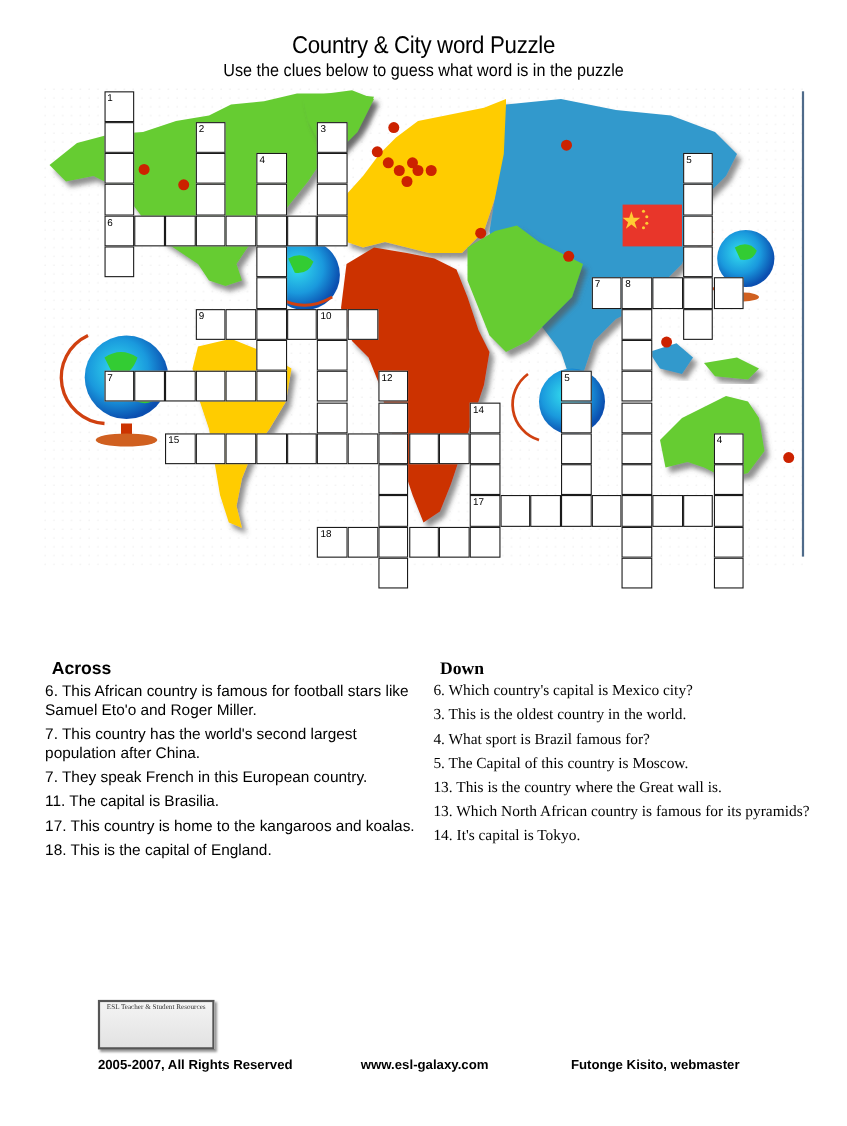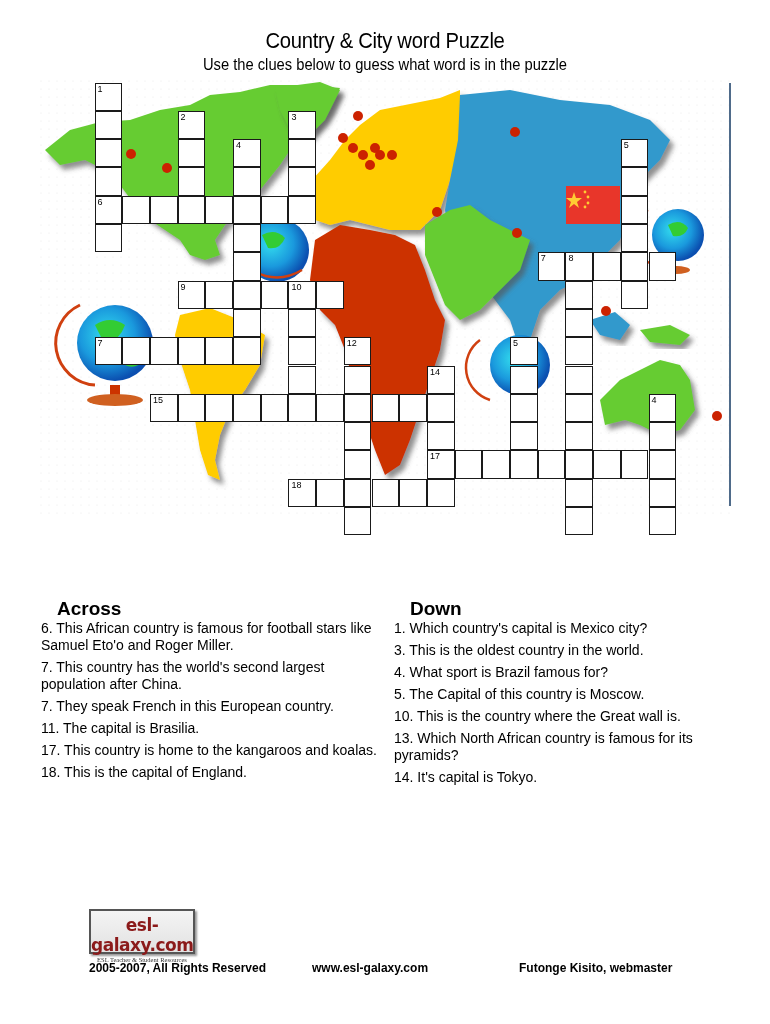--- a/index.html
+++ b/index.html
@@ -6,24 +6,24 @@
   body { width:770px; height:1024px; position:relative; overflow:hidden; font-family:"Liberation Sans", sans-serif; color:#000; }
   .title { position:absolute; left:0; width:770px; top:28px; text-align:center; font-size:22px; letter-spacing:-0.3px; transform:scaleX(0.92); }
   .subtitle { position:absolute; left:0; width:770px; top:56px; text-align:center; font-size:16px; transform:scaleX(0.92); }
   .mapwrap { position:absolute; left:40px; top:80px; width:690px; height:440px; }
   .map { position:absolute; left:0; top:0; }
   .rule { position:absolute; left:729px; top:83px; width:2px; height:423px; background:#4f6b8a; }
   .grid { position:absolute; left:0; top:0; width:770px; height:560px; }
   .cell { position:absolute; width:27.7px; height:28.3px; box-sizing:border-box; background:#fff; border:1.5px solid #1a1a1a; }
   .cell .num { position:absolute; left:2px; top:0px; font-size:9px; line-height:10px; font-family:"Liberation Sans", sans-serif; }
   .clues { position:absolute; top:600px; font-size:14px; line-height:17px; }
-  .clues h2 { margin:0 0 3px 16px; font-size:19px; font-weight:bold; }
+  .clues h2 { margin:0 0 3px 6px; font-size:16px; font-weight:bold; }
   .clue { margin:0 0 5px 0; }
   .across { left:41px; width:345px; }
-  .down { left:394px; width:345px; }
+  .down { left:394px; width:345px;font-family:Liberation Serif, serif; }
   .logo { position:absolute; left:89px; top:909px; width:106px; height:45px; border:2px solid #555; box-sizing:border-box; background:linear-gradient(#f4f4f4,#e2e2e2); box-shadow:2px 2px 2px #999; text-align:center; }
   .logo-main { font-size:17px; color:#8b1a1a; font-weight:bold; margin-top:4px; letter-spacing:-0.5px; font-family:"DejaVu Sans", sans-serif; }
   .logo-sub { font-size:6.5px; color:#333; font-family:"Liberation Serif", serif; margin-top:1px; }
   .footer { position:absolute; top:961px; font-size:12px; font-weight:bold; }
 </style>
 </head>
 <body>
 
 <div class="title">Country &amp; City word Puzzle</div>
 <div class="subtitle">Use the clues below to  guess what word is in the puzzle</div>
@@ -263,29 +263,28 @@
   <p class="clue">6. This African country is famous for football stars like Samuel Eto'o and Roger Miller.</p>
   <p class="clue">7. This country has the world's second largest population after China.</p>
   <p class="clue">7. They speak French in this European country.</p>
   <p class="clue">11. The capital is Brasilia.</p>
   <p class="clue">17. This country is home to the kangaroos and koalas.</p>
   <p class="clue">18. This is the capital of England.</p>
 </div>
 
 <div class="clues down">
   <h2>Down</h2>
-  <p class="clue">1. Which country's capital is Mexico city?</p>
+  <p class="clue">6. Which country's capital is Mexico city?</p>
   <p class="clue">3. This is the oldest country in the world.</p>
   <p class="clue">4. What sport is Brazil famous for?</p>
   <p class="clue">5. The Capital of this country is Moscow.</p>
-  <p class="clue">10. This is the country where the Great wall is.</p>
+  <p class="clue">13. This is the country where the Great wall is.</p>
   <p class="clue">13. Which North African country is famous for its pyramids?</p>
   <p class="clue">14. It's capital is Tokyo.</p>
 </div>
 
 <div class="logo">
-  <div class="logo-main">esl-galaxy.com</div>
   <div class="logo-sub">ESL Teacher &amp; Student Resources</div>
 </div>
 
 <div class="footer" style="left:89px;">2005-2007, All Rights Reserved</div>
-<div class="footer" style="left:312px;text-align:center;">www.esl-galaxy.com</div>
+<div class="footer" style="left:328px;text-align:center;">www.esl-galaxy.com</div>
 <div class="footer" style="left:519px;">Futonge Kisito, webmaster</div>
 
 </body></html>

